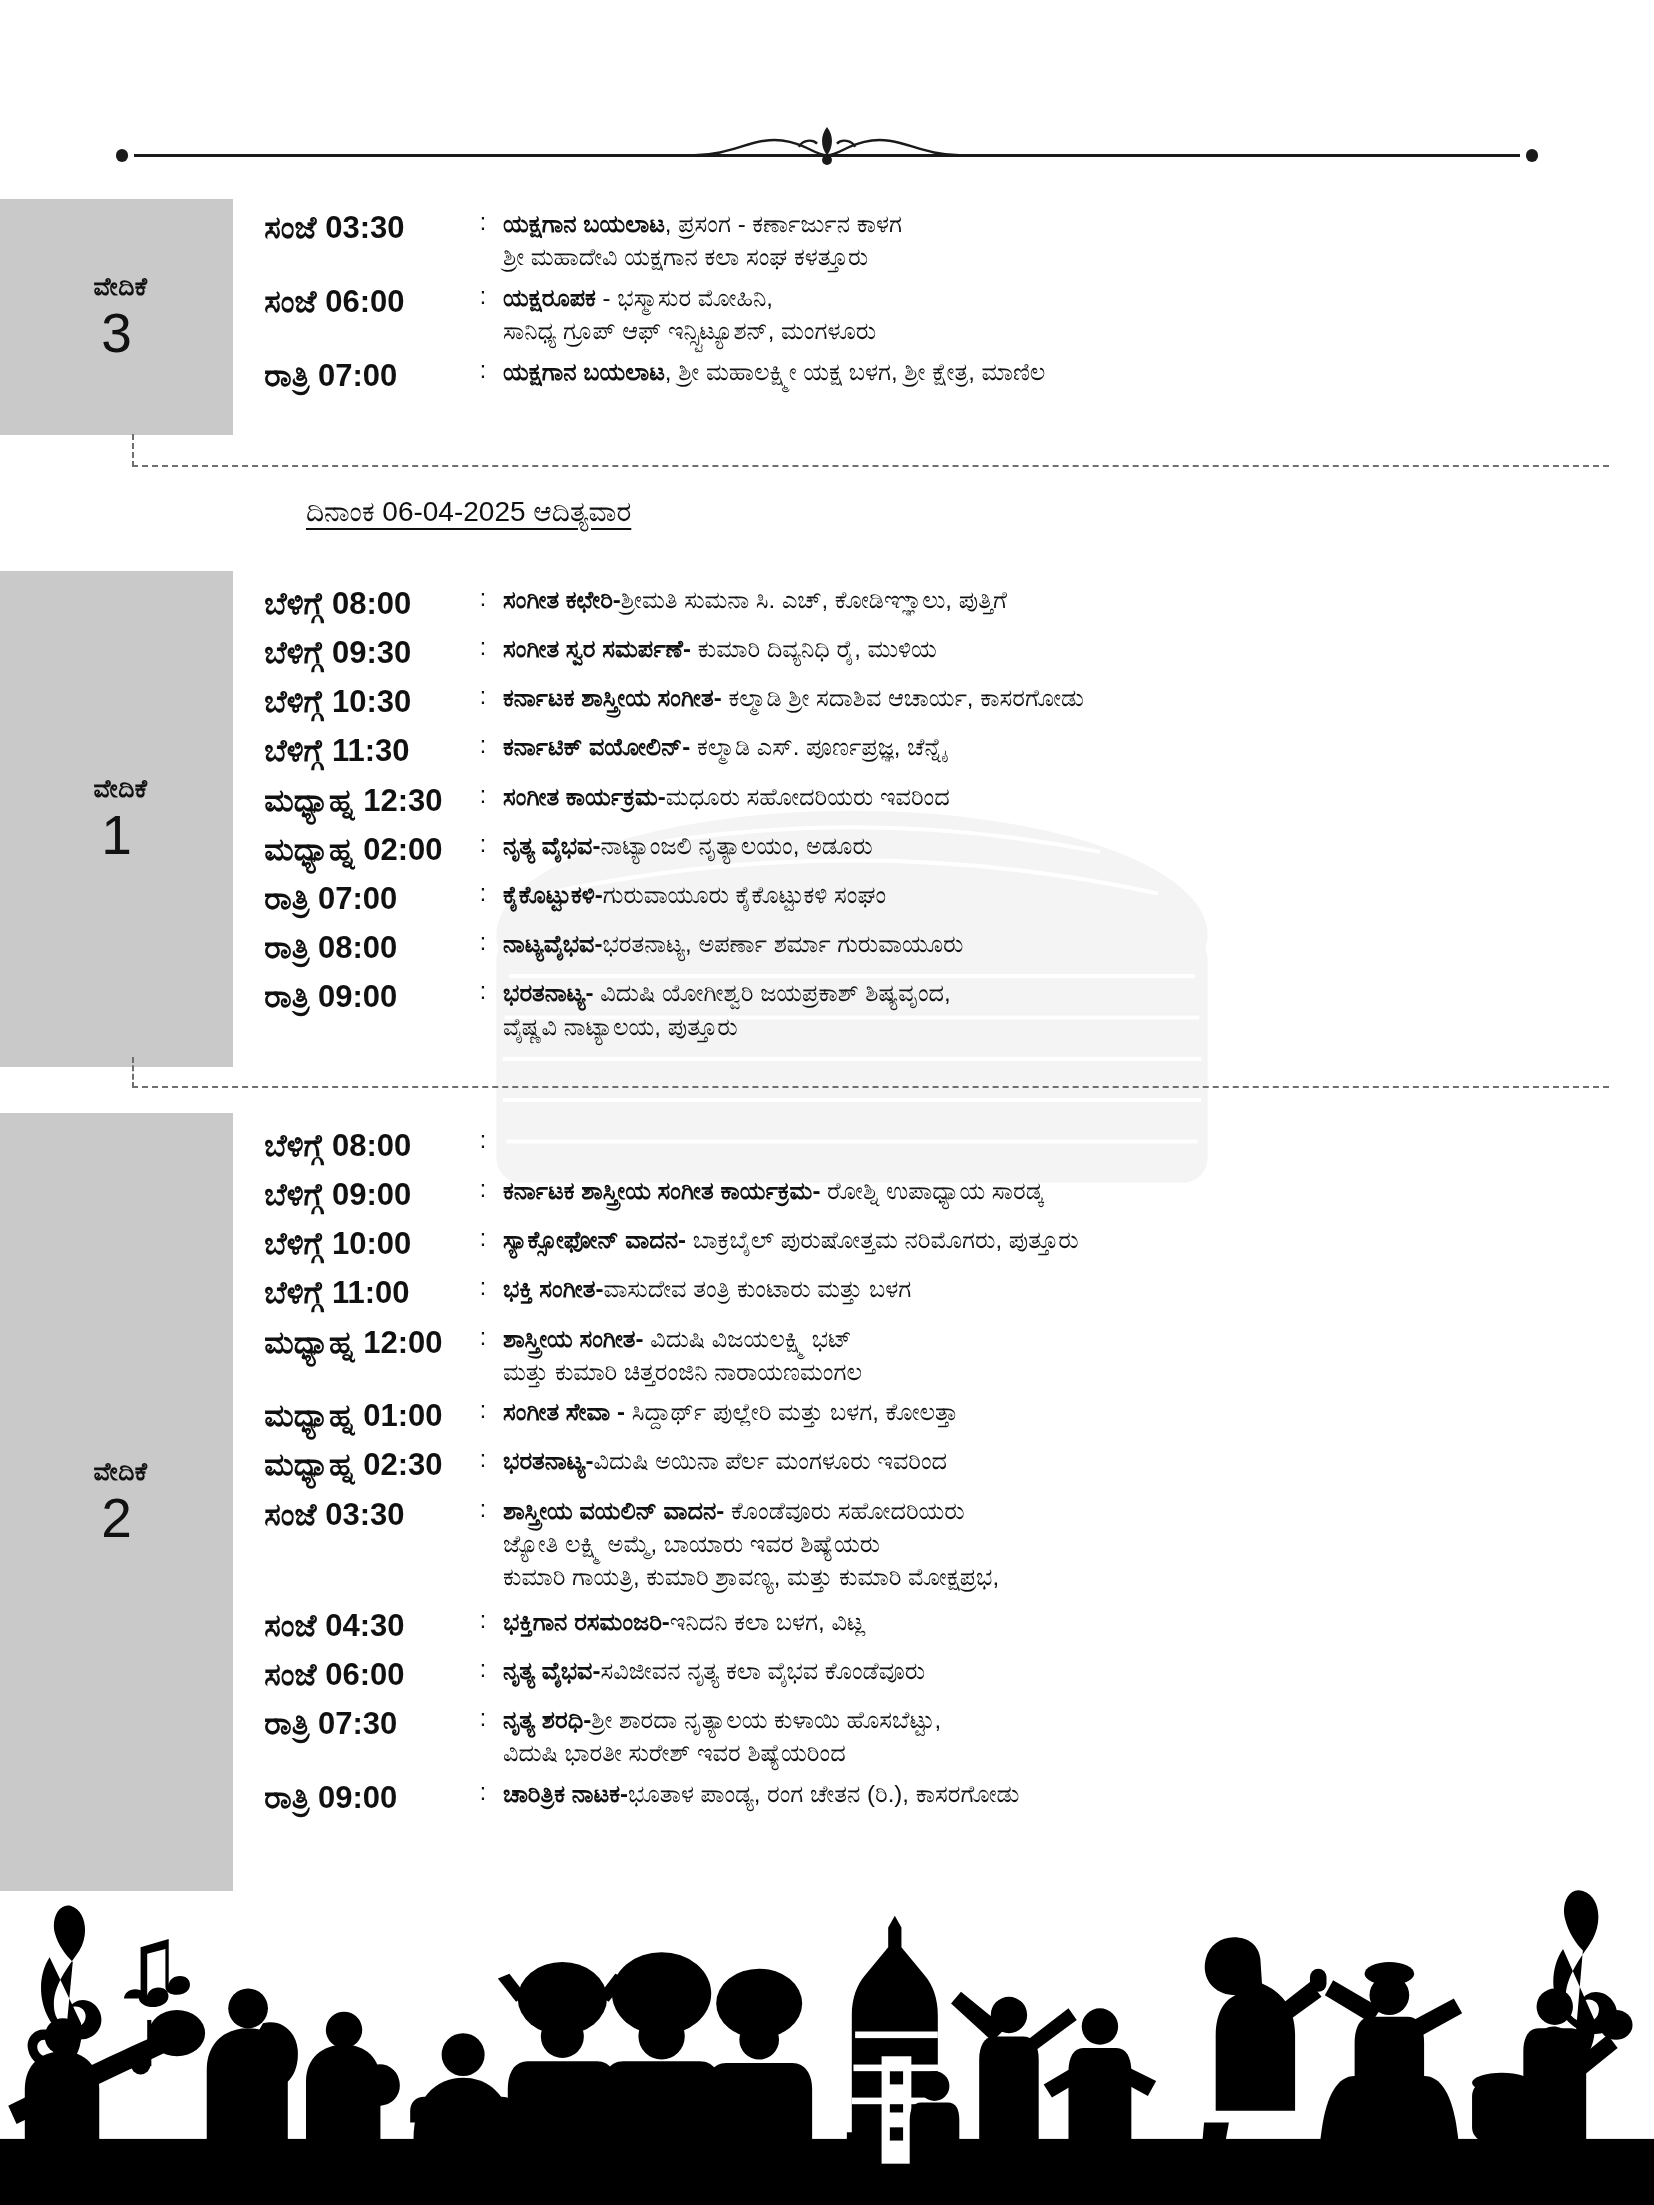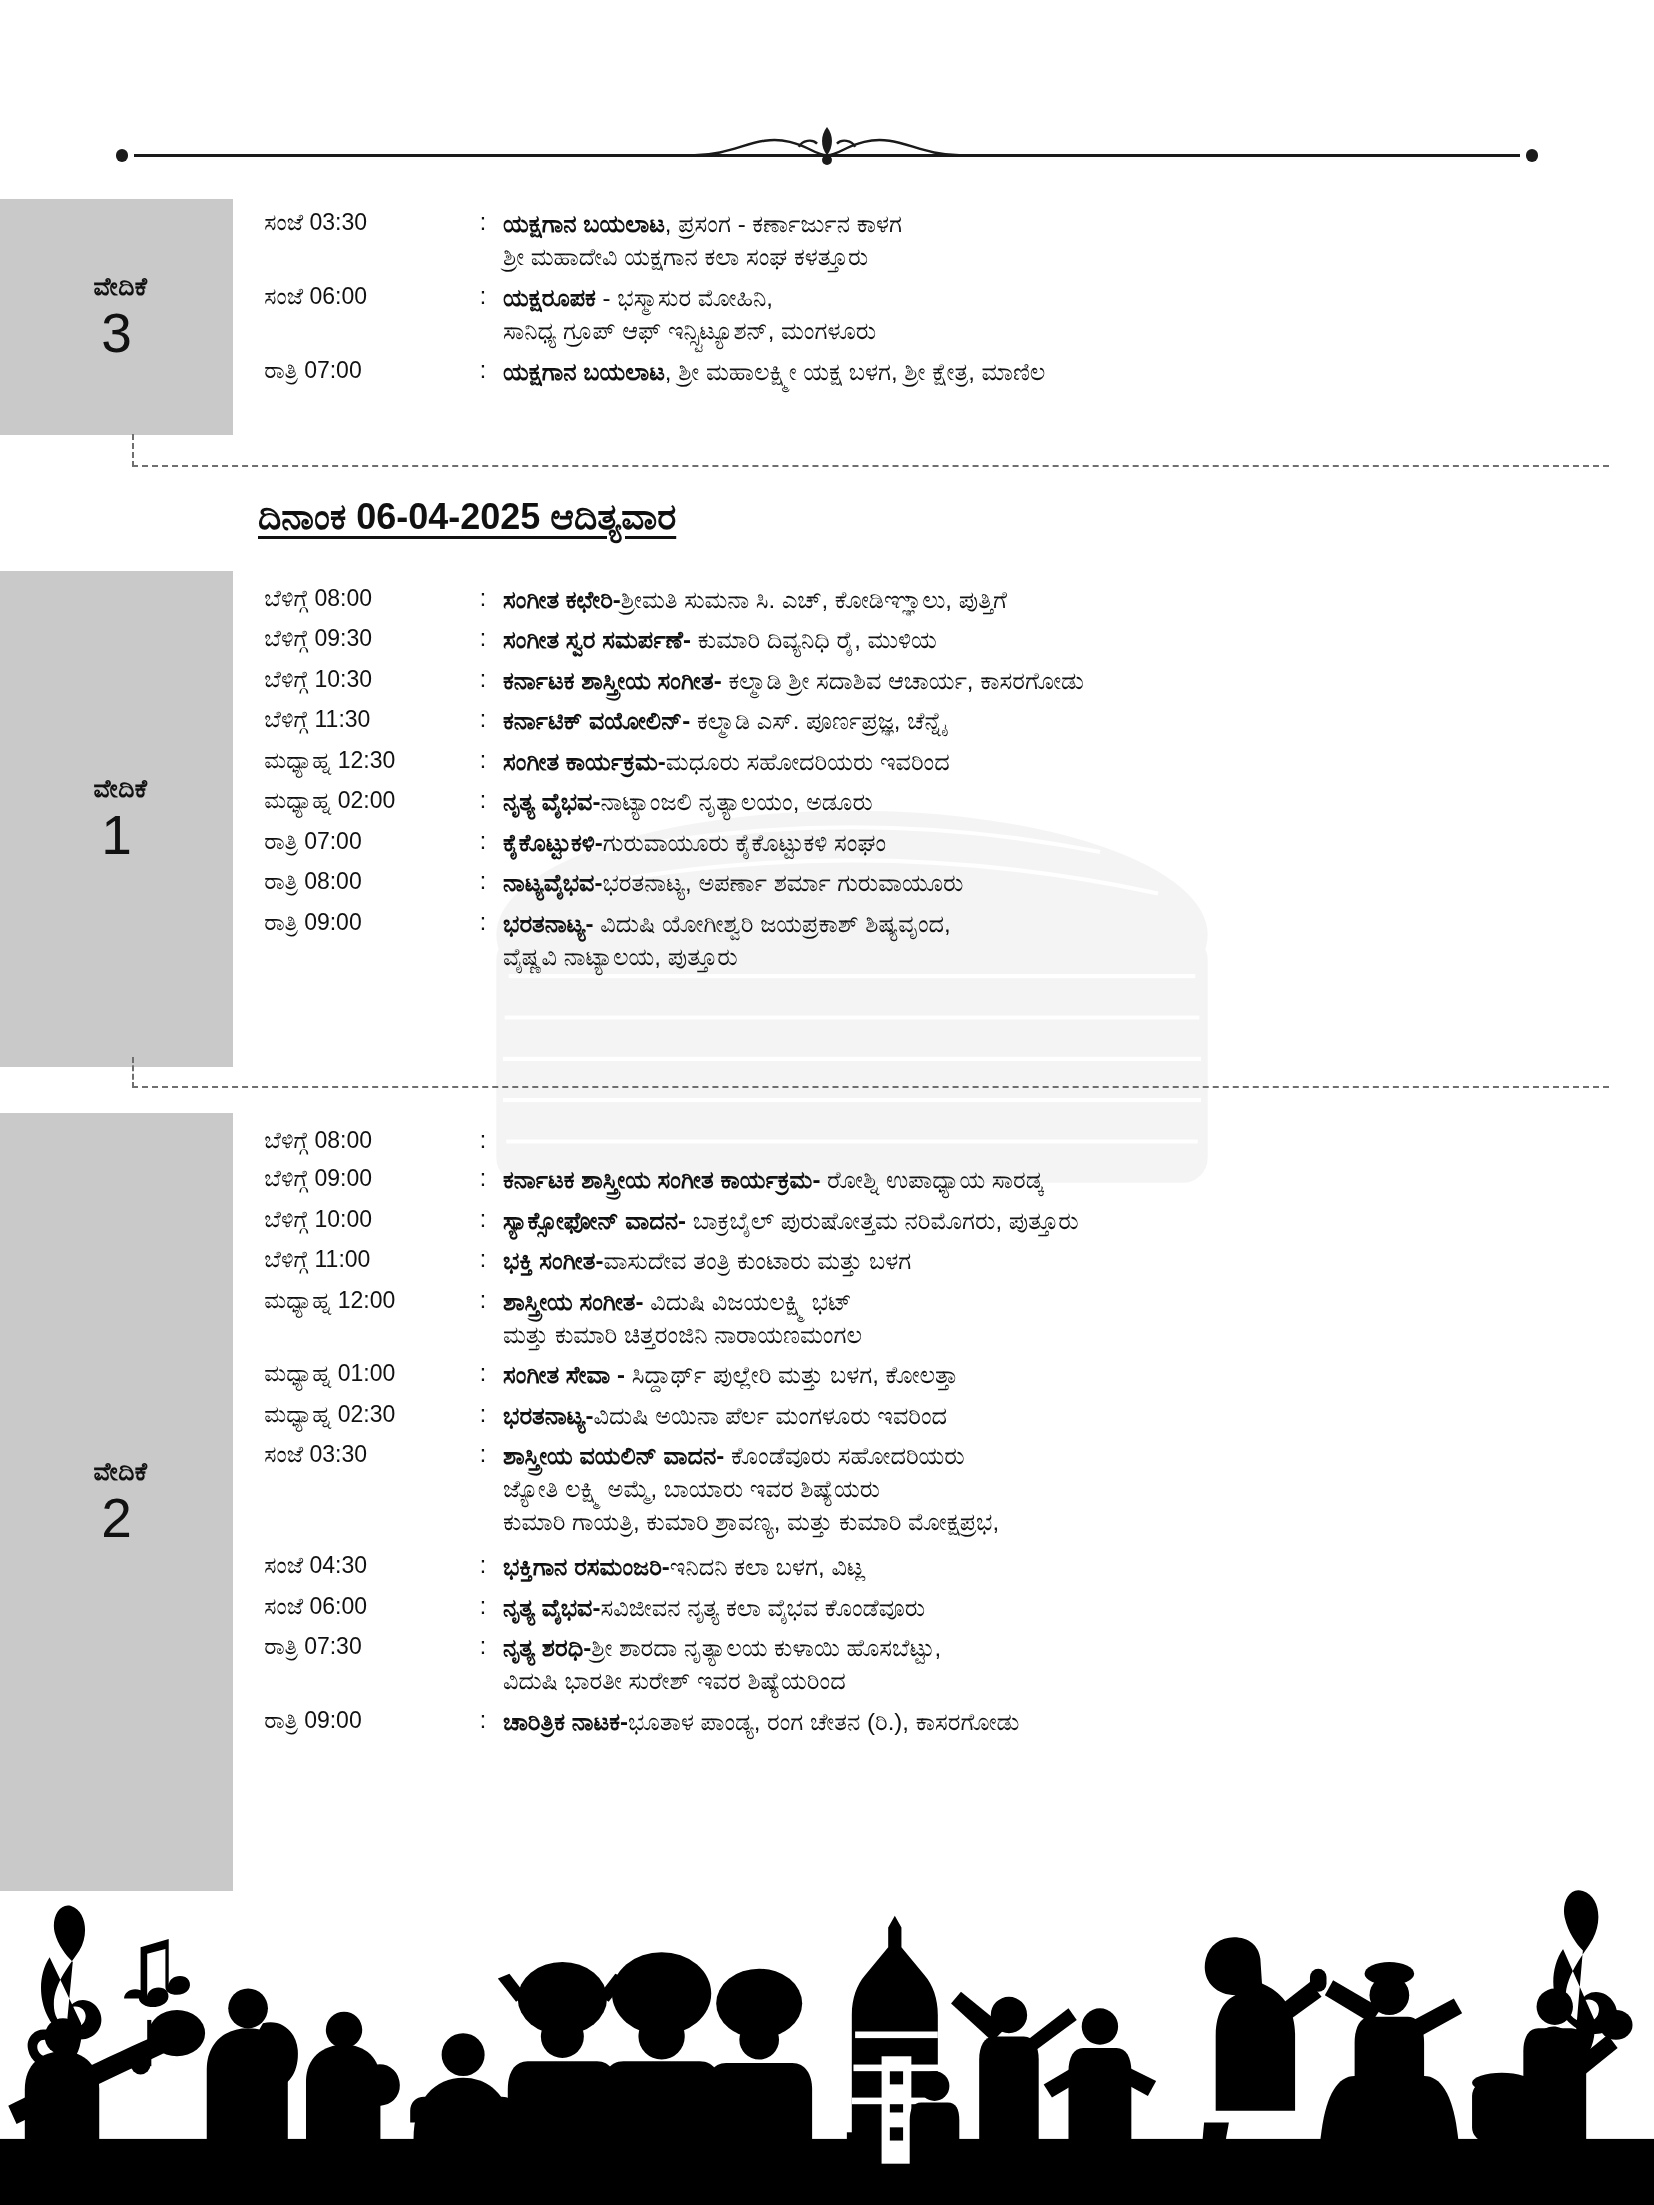--- a/index.html
+++ b/index.html
@@ -105,26 +105,27 @@
     top: 0;
   }
   .row {
     display: flex;
     align-items: flex-start;
     margin-bottom: 7.4px;
   }
   .row .time {
     width: 207px;
     flex: 0 0 207px;
-    font-size: 23px;
+    font-size: 31px;
     line-height: 1.35;
     text-align: left;
     padding-left: 8.3px;
     box-sizing: border-box;
     white-space: nowrap;
+    font-weight: bold;
   }
   .row .colon {
     width: 40px;
     flex: 0 0 40px;
     font-size: 23px;
     line-height: 1.35;
     text-align: center;
   }
   .row .desc {
     flex: 1 1 auto;
@@ -146,24 +147,25 @@
   }
   .dashed-tick {
     position: absolute;
     width: 0;
     border-left: 2.5px dashed #6f6f6f;
   }
 
   
   .date-heading {
     position: absolute;
-    font-size: 36px;
-    font-weight: 700;
+    font-size: 28px;
+    font-weight: 400;
     text-decoration: underline;
     text-underline-offset: 6.6px;
+    margin-left: 48px;
   }
 
   
   .silhouette {
     position: absolute;
     left: 0;
     bottom: 0;
     width: 1654px;
     height: 347px;
     z-index: 3;

